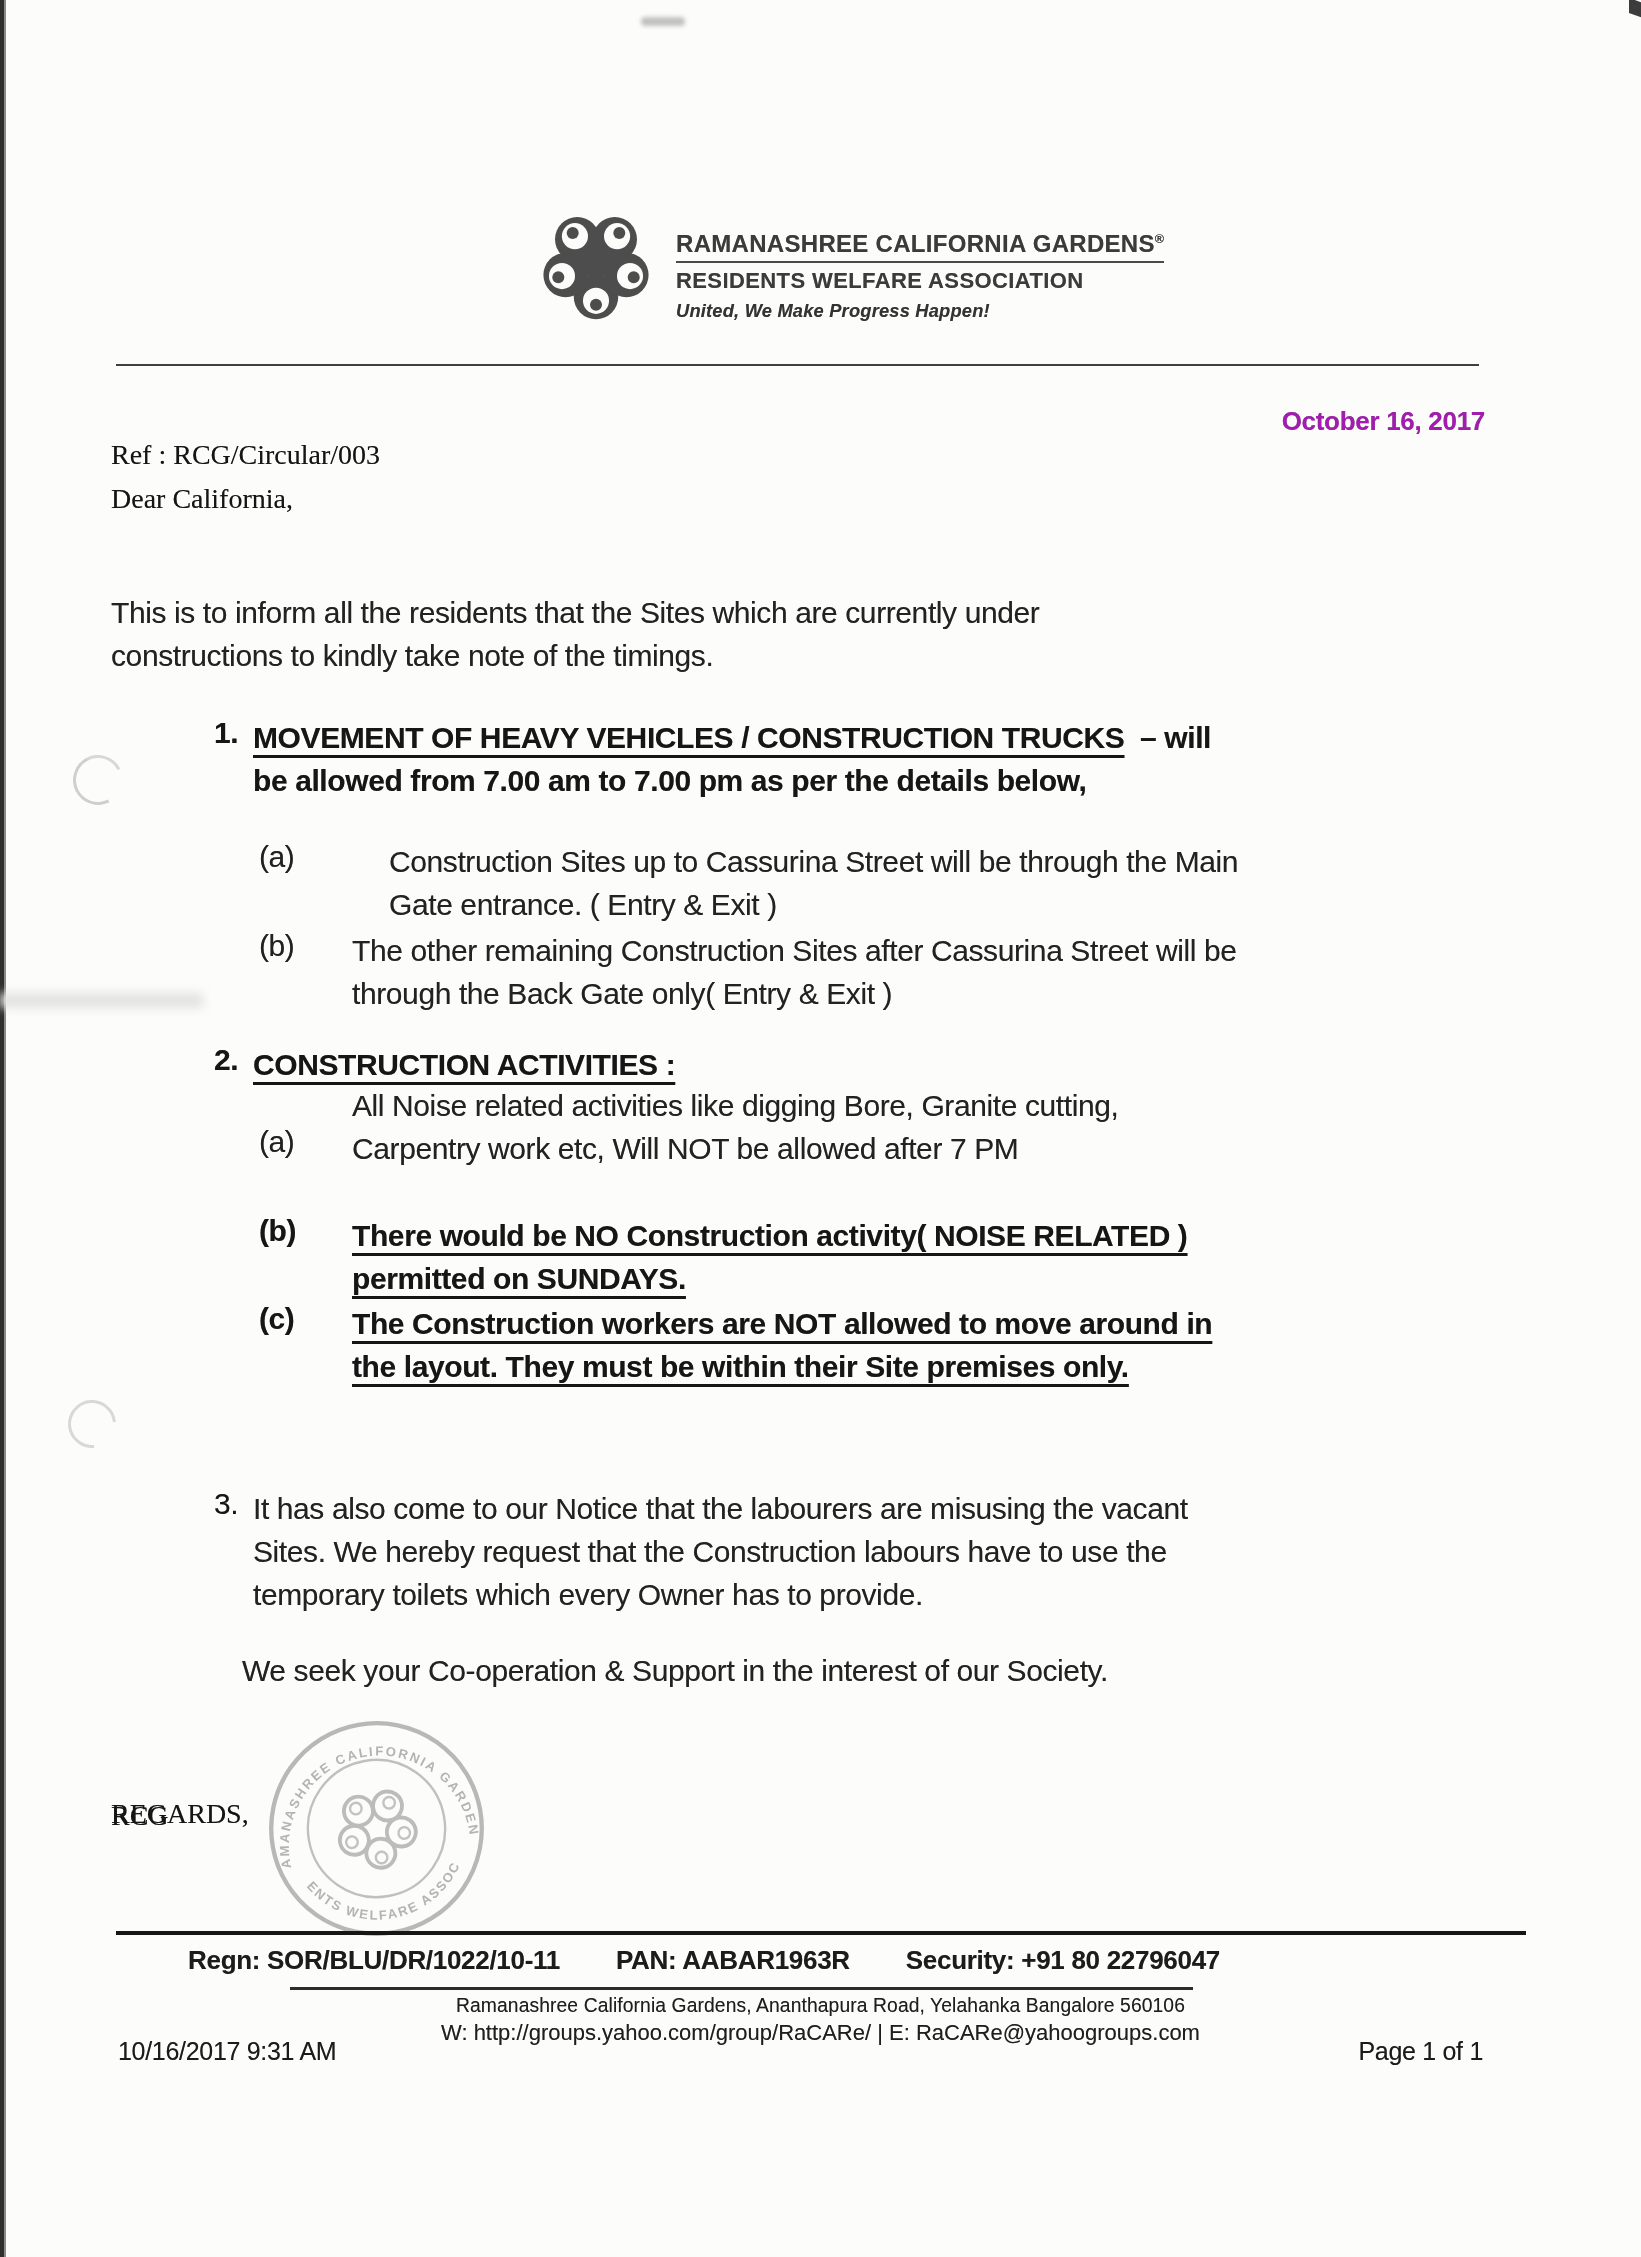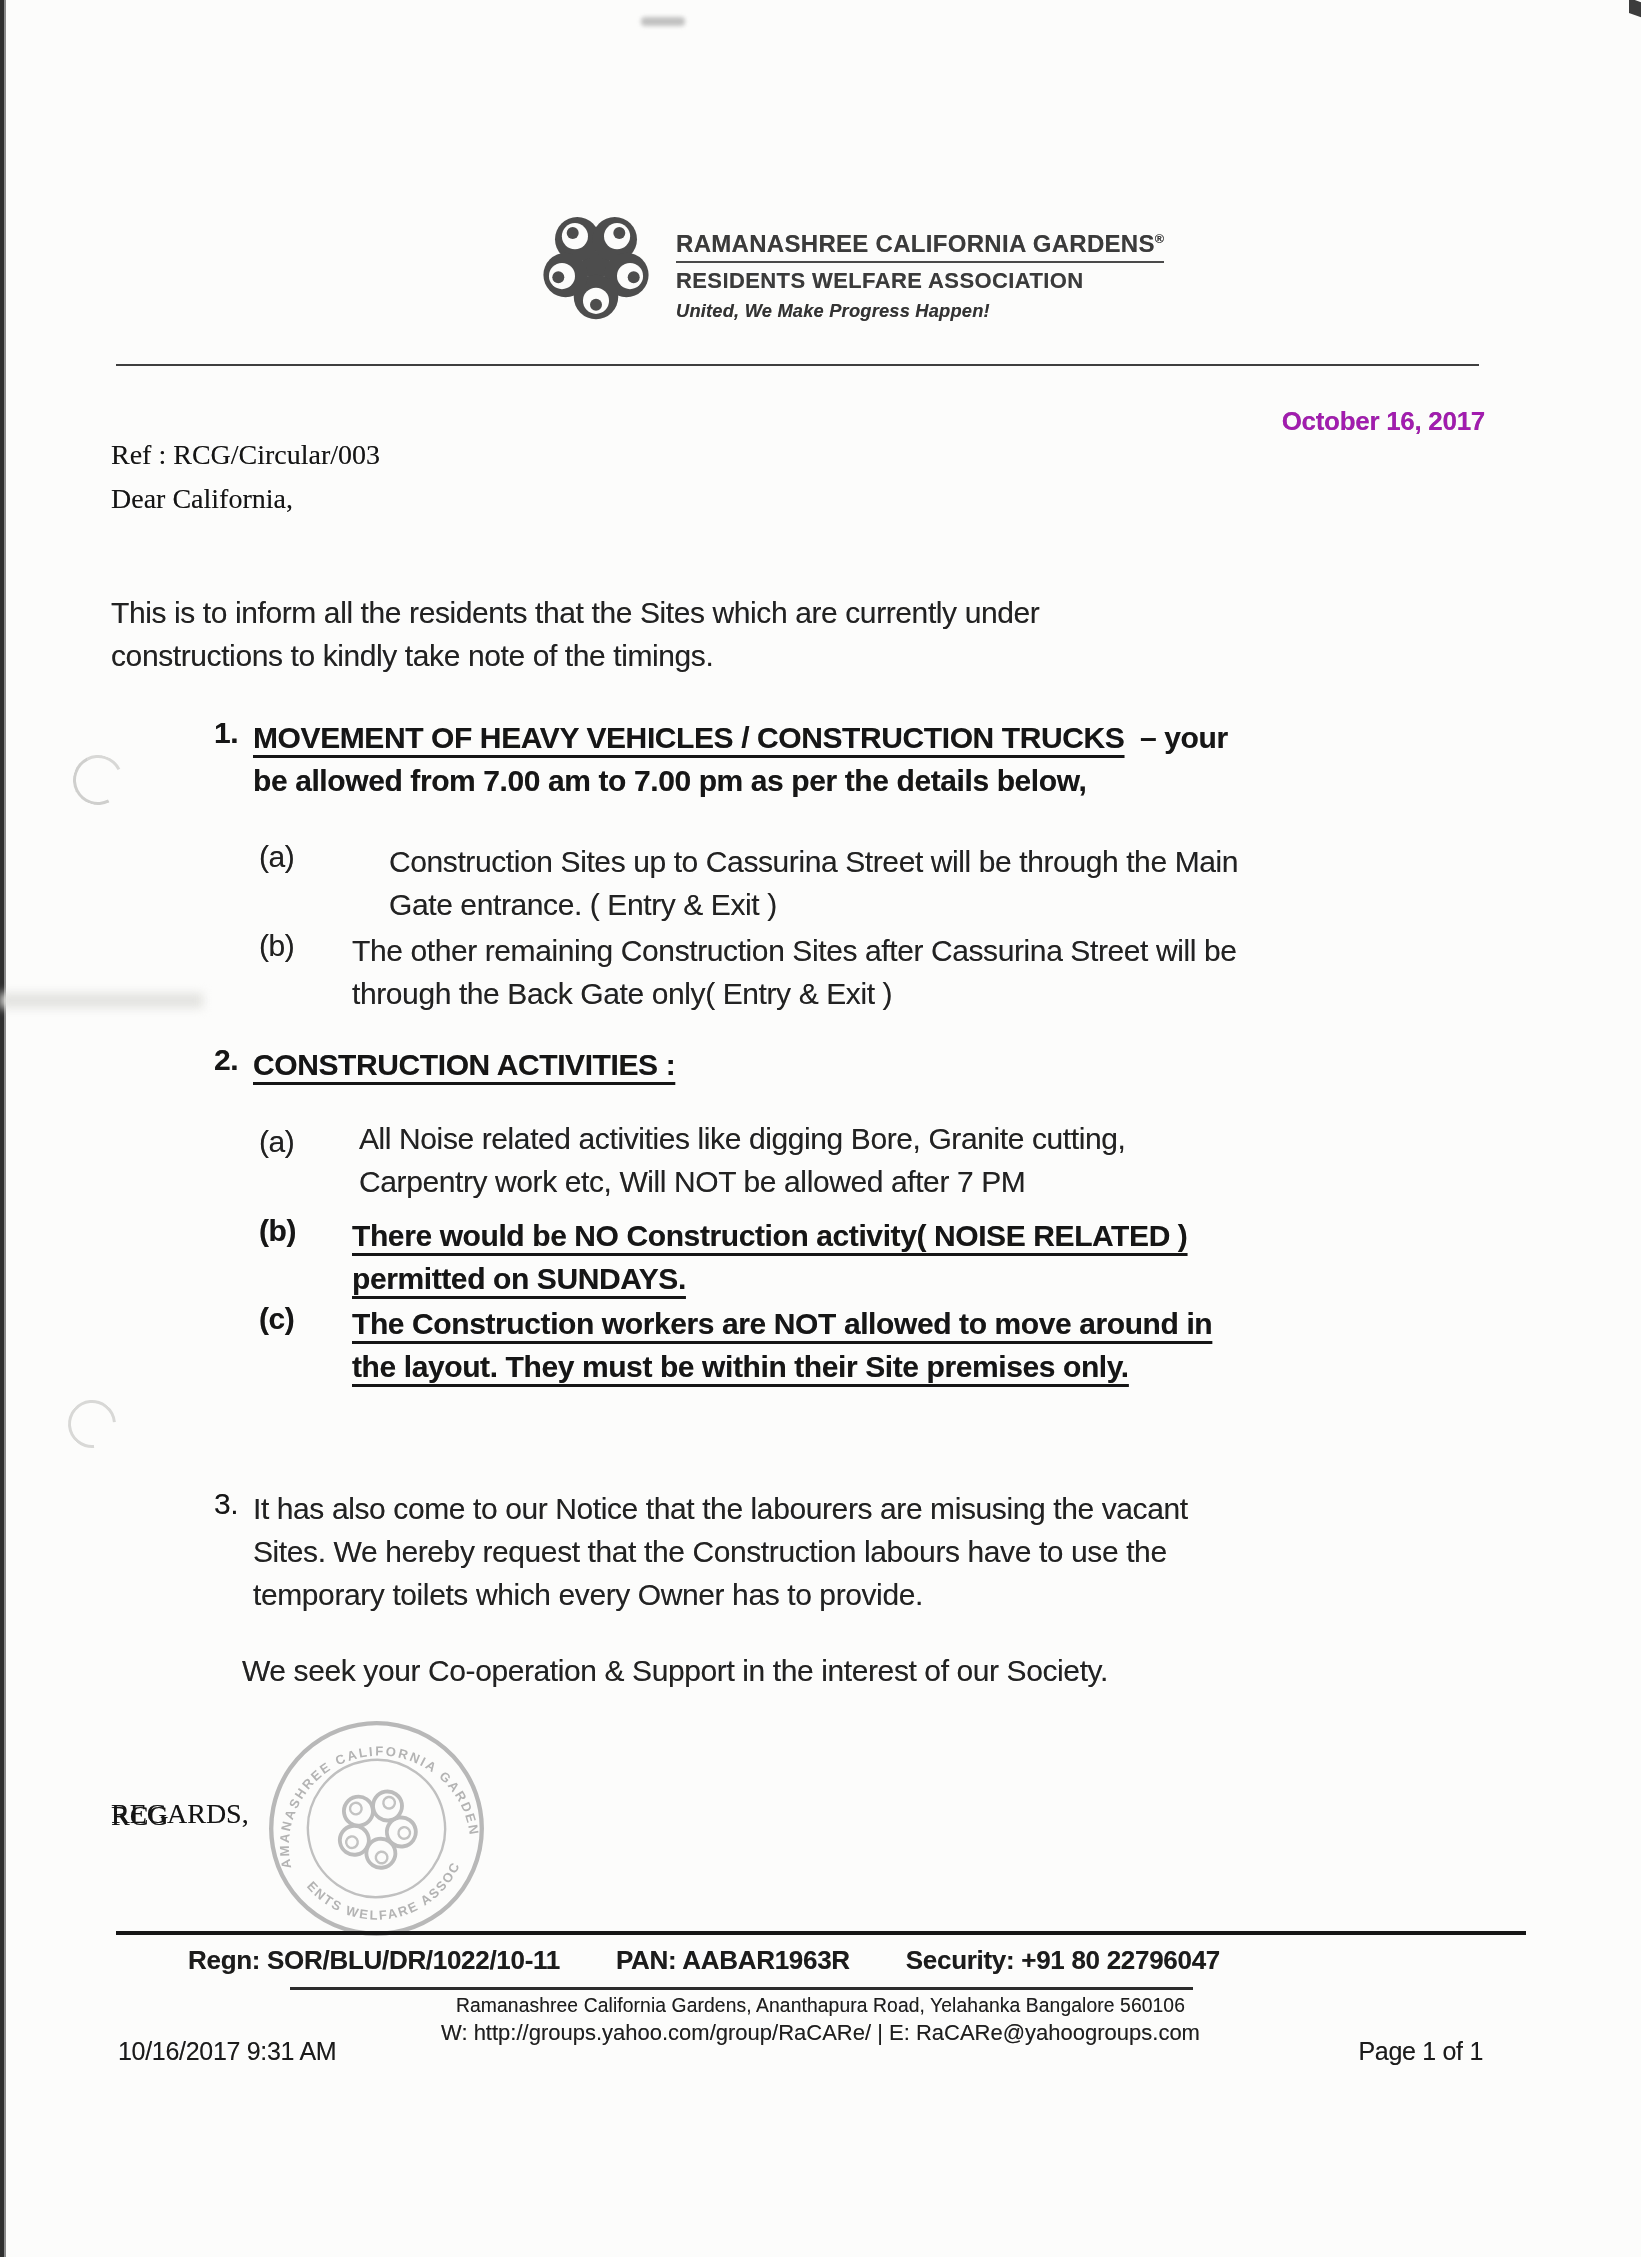--- a/index.html
+++ b/index.html
@@ -103,37 +103,37 @@
 
   <div class="abs date ink" style="right:156px;top:406px;">October 16, 2017</div>
   <div class="abs refline serif ink" style="left:111px;top:439px;">Ref : RCG/Circular/003</div>
   <div class="abs salut serif ink" style="left:111px;top:483px;">Dear California,</div>
 
   <div class="abs body-txt ink" style="left:111px;top:591px;width:1255px;">This is to inform all the residents that the Sites which are currently under<br>constructions to kindly take note of the timings.</div>
 
   <div class="abs num ink" style="left:214px;top:716px;">1.</div>
   <div class="abs body-txt bold ink" style="left:253px;top:716px;width:1255px;">
     <span class="hu">MOVEMENT OF HEAVY VEHICLES / CONSTRUCTION TRUCKS</span>
-    <span style="margin-left:7.7px;">– your</span><br>
+    <span style="margin-left:7.7px;">– will</span><br>
     <span>be allowed from 7.00 am to 7.00 pm as per the details below,</span>
   </div>
 
   <div class="abs lbl ink" style="left:259px;top:840px;">(a)</div>
   <div class="abs body-txt ink" style="left:352px;top:840px;width:1159px;margin-left:37px;">Construction Sites up to Cassurina Street will be through the Main<br>Gate entrance. ( Entry &amp; Exit )</div>
 
   <div class="abs lbl ink" style="left:259px;top:929px;">(b)</div>
   <div class="abs body-txt ink" style="left:352px;top:929px;width:1159px;">The other remaining Construction Sites after Cassurina Street will be<br>through the Back Gate only( Entry &amp; Exit )</div>
 
   <div class="abs num ink" style="left:214px;top:1043px;">2.</div>
   <div class="abs body-txt bold ink" style="left:253px;top:1043px;">
     <span class="hu">CONSTRUCTION ACTIVITIES :</span>
   </div>
 
   <div class="abs lbl ink" style="left:259px;top:1125px;">(a)</div>
-  <div class="abs body-txt ink" style="left:352px;top:1117px;width:1159px;margin-left:7px;">All Noise related activities like digging Bore, Granite cutting,<br>Carpentry work etc, Will NOT be allowed after 7 PM</div>
+  <div class="abs body-txt ink" style="left:352px;top:1084px;width:1159px;">All Noise related activities like digging Bore, Granite cutting,<br>Carpentry work etc, Will NOT be allowed after 7 PM</div>
 
   <div class="abs lbl bold ink" style="left:259px;top:1214px;">(b)</div>
   <div class="abs body-txt bold itm-u ink" style="left:352px;top:1214px;width:1159px;">There would be NO Construction activity( NOISE RELATED )<br>permitted on SUNDAYS.</div>
 
   <div class="abs lbl bold ink" style="left:259px;top:1302px;">(c)</div>
   <div class="abs body-txt bold itm-u ink" style="left:352px;top:1302px;width:1159px;">The Construction workers are NOT allowed to move around in<br>the layout. They must be within their Site premises only.</div>
 
   <div class="abs num ink" style="left:214px;top:1487px;font-weight:normal;">3.</div>
   <div class="abs body-txt ink" style="left:253px;top:1487px;width:1255px;">It has also come to our Notice that the labourers are misusing the vacant<br>Sites. We hereby request that the Construction labours have to use the<br>temporary toilets which every Owner has to provide.</div>
 

